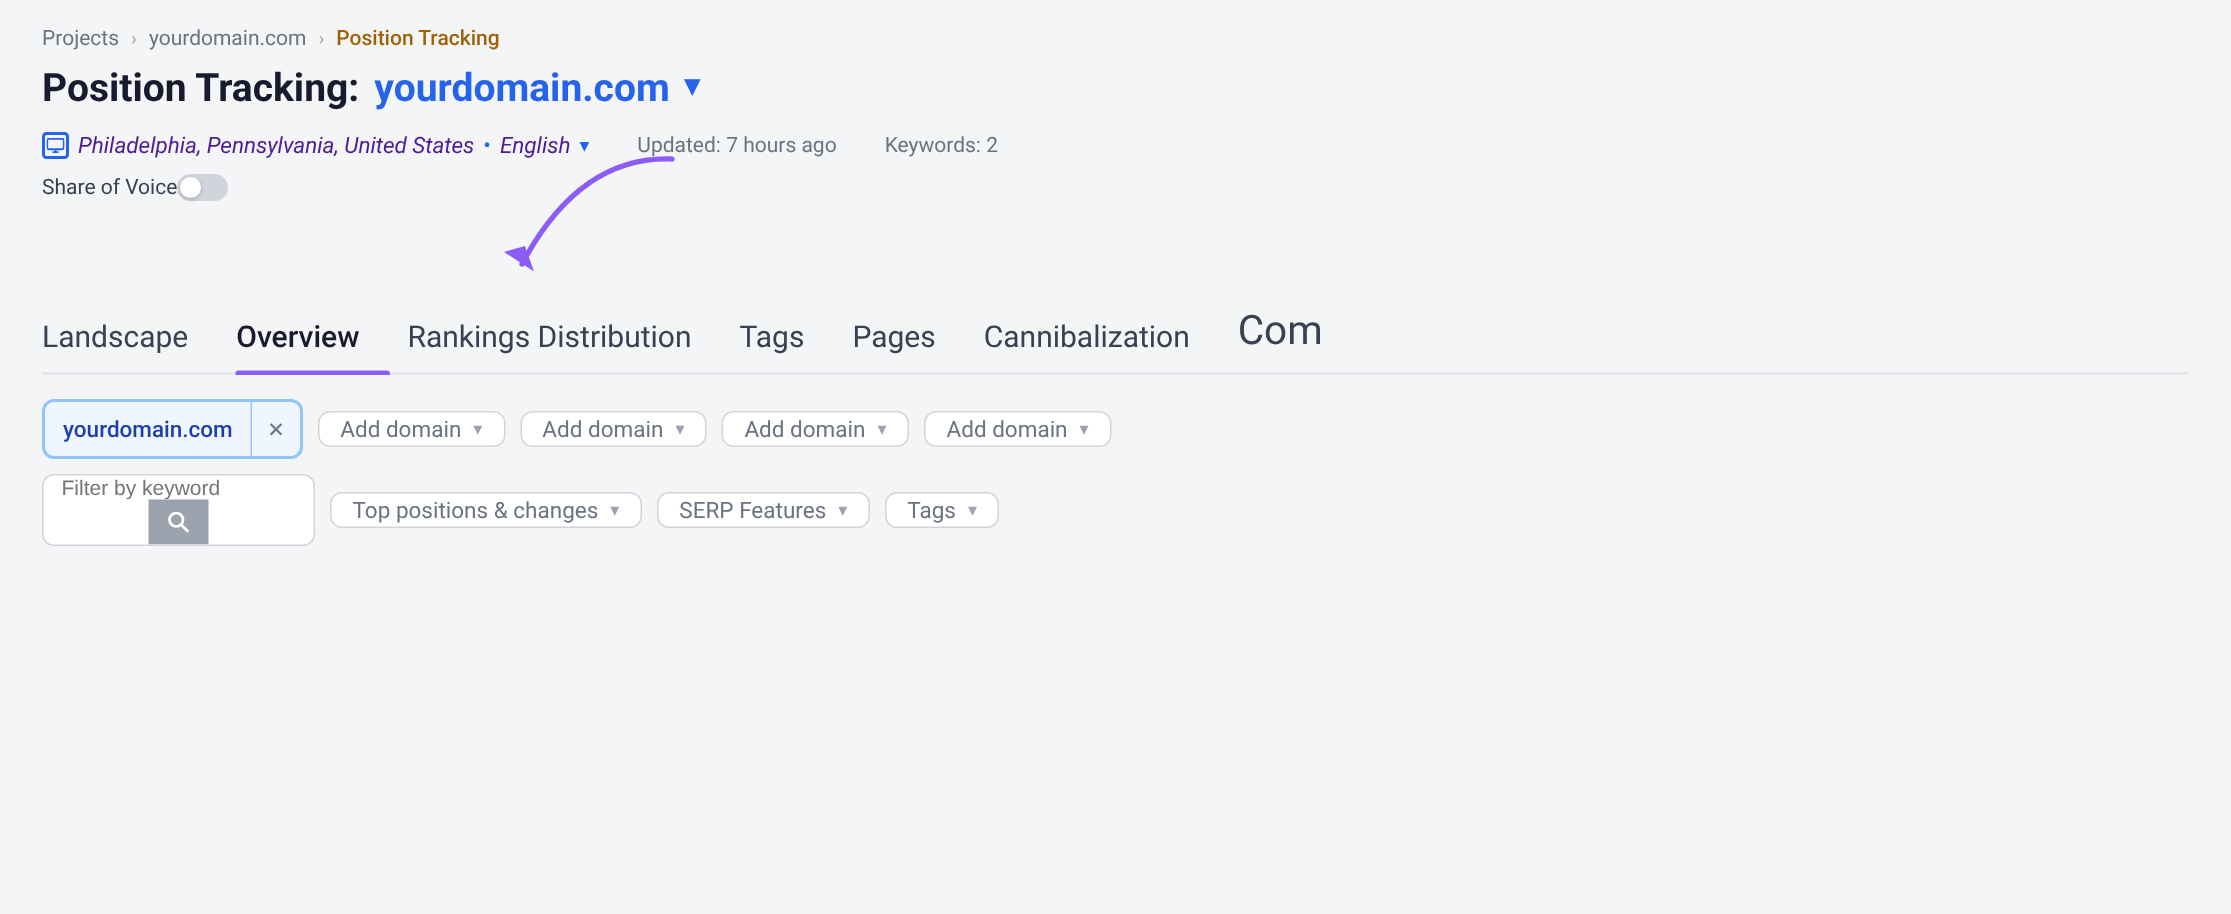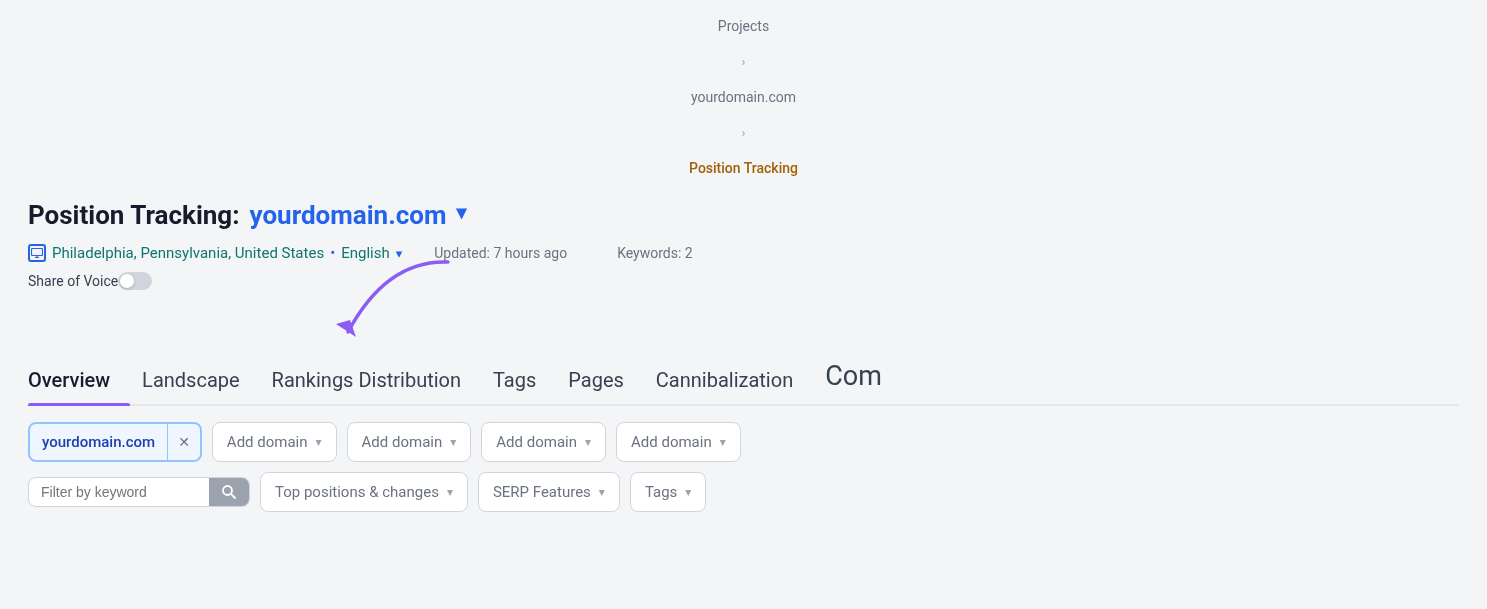--- a/index.html
+++ b/index.html
@@ -12,25 +12,24 @@
     .page-container {
       background: #f4f5f7;
       min-height: 609px;
       padding: 18px 28px 0 28px;
       max-width: 1487px;
     }
     
     .breadcrumb {
       display: flex;
       align-items: center;
-      gap: 20px;
-      font-size: 14px;
-      color: #6b7280;
-      margin-bottom: 24px;
-      flex-direction: column;
+      gap: 8px;
+      font-size: 14px;
+      color: #6b7280;
+      margin-bottom: 10px;
     }
     .breadcrumb-sep {
       color: #9ca3af;
       font-size: 13px;
     }
     .breadcrumb-item {
       color: #6b7280;
     }
     .breadcrumb-item.active {
       color: #a16207;
@@ -77,37 +76,37 @@
       border: 2px solid #2563eb;
       border-radius: 3px;
       width: 18px;
       height: 18px;
       display: inline-flex;
       align-items: center;
       justify-content: center;
       font-size: 10px;
     }
     .location-text {
-      color: #0f766e;
+      color: #4c1d95;
+      font-style: italic;
     }
     .bullet {
       color: #2563eb;
     }
     .lang-chevron {
       color: #2563eb;
       font-size: 13px;
     }
     .meta-updated {
       color: #6b7280;
       font-size: 14px;
     }
     .meta-keywords {
       color: #6b7280;
       font-size: 14px;
-      margin-left: 18px;
     }
 
     
     .sov-row {
       display: flex;
       align-items: center;
       gap: 0;
       margin-bottom: 22px;
       font-size: 14px;
       color: #374151;
@@ -222,21 +221,21 @@
 
     
     .dropdown-btn {
       display: flex;
       align-items: center;
       gap: 8px;
       border: 1.5px solid #d1d5db;
       border-radius: 8px;
       background: white;
       padding: 0 14px;
-      height: 40px;
+      height: 24px;
       cursor: pointer;
       font-size: 15px;
       color: #6b7280;
       white-space: nowrap;
     }
     .dropdown-btn .chevron {
       font-size: 12px;
       color: #9ca3af;
     }
 
@@ -247,21 +246,22 @@
       gap: 10px;
       padding-bottom: 10px;
     }
     .search-input-wrap {
       display: flex;
       align-items: center;
       border: 1.5px solid #d1d5db;
       border-radius: 8px;
       background: white;
       overflow: hidden;
-      height: 30px;
+      height: 48px;
+      flex-direction: column;
     }
     .search-input {
       border: none;
       outline: none;
       padding: 0 12px;
       font-size: 14px;
       color: #9ca3af;
       width: 180px;
       background: transparent;
     }
@@ -329,25 +329,25 @@
   </div>
 
   <div class="arrow-container">
     <svg class="purple-arrow" viewBox="0 0 160 100" fill="none" xmlns="http://www.w3.org/2000/svg">
       <path d="M 140 10 C 130 10, 80 5, 40 80" stroke="#8b5cf6" stroke-width="3.5" fill="none" stroke-linecap="round"></path>
       <polygon points="28,72 48,85 42,68" fill="#8b5cf6"></polygon>
     </svg>
   </div>
 
   <div class="tabs-row" style="margin-top: 60px;">
+    <div class="tab">
+      <span>Landscape</span>
+    </div>
     <div class="tab active">
       <span>Overview</span>
-    </div>
-    <div class="tab">
-      <span>Landscape</span>
     </div>
     <div class="tab">
       <span>Rankings Distribution</span>
     </div>
     <div class="tab">
       <span>Tags</span>
     </div>
     <div class="tab">
       <span>Pages</span>
     </div>

